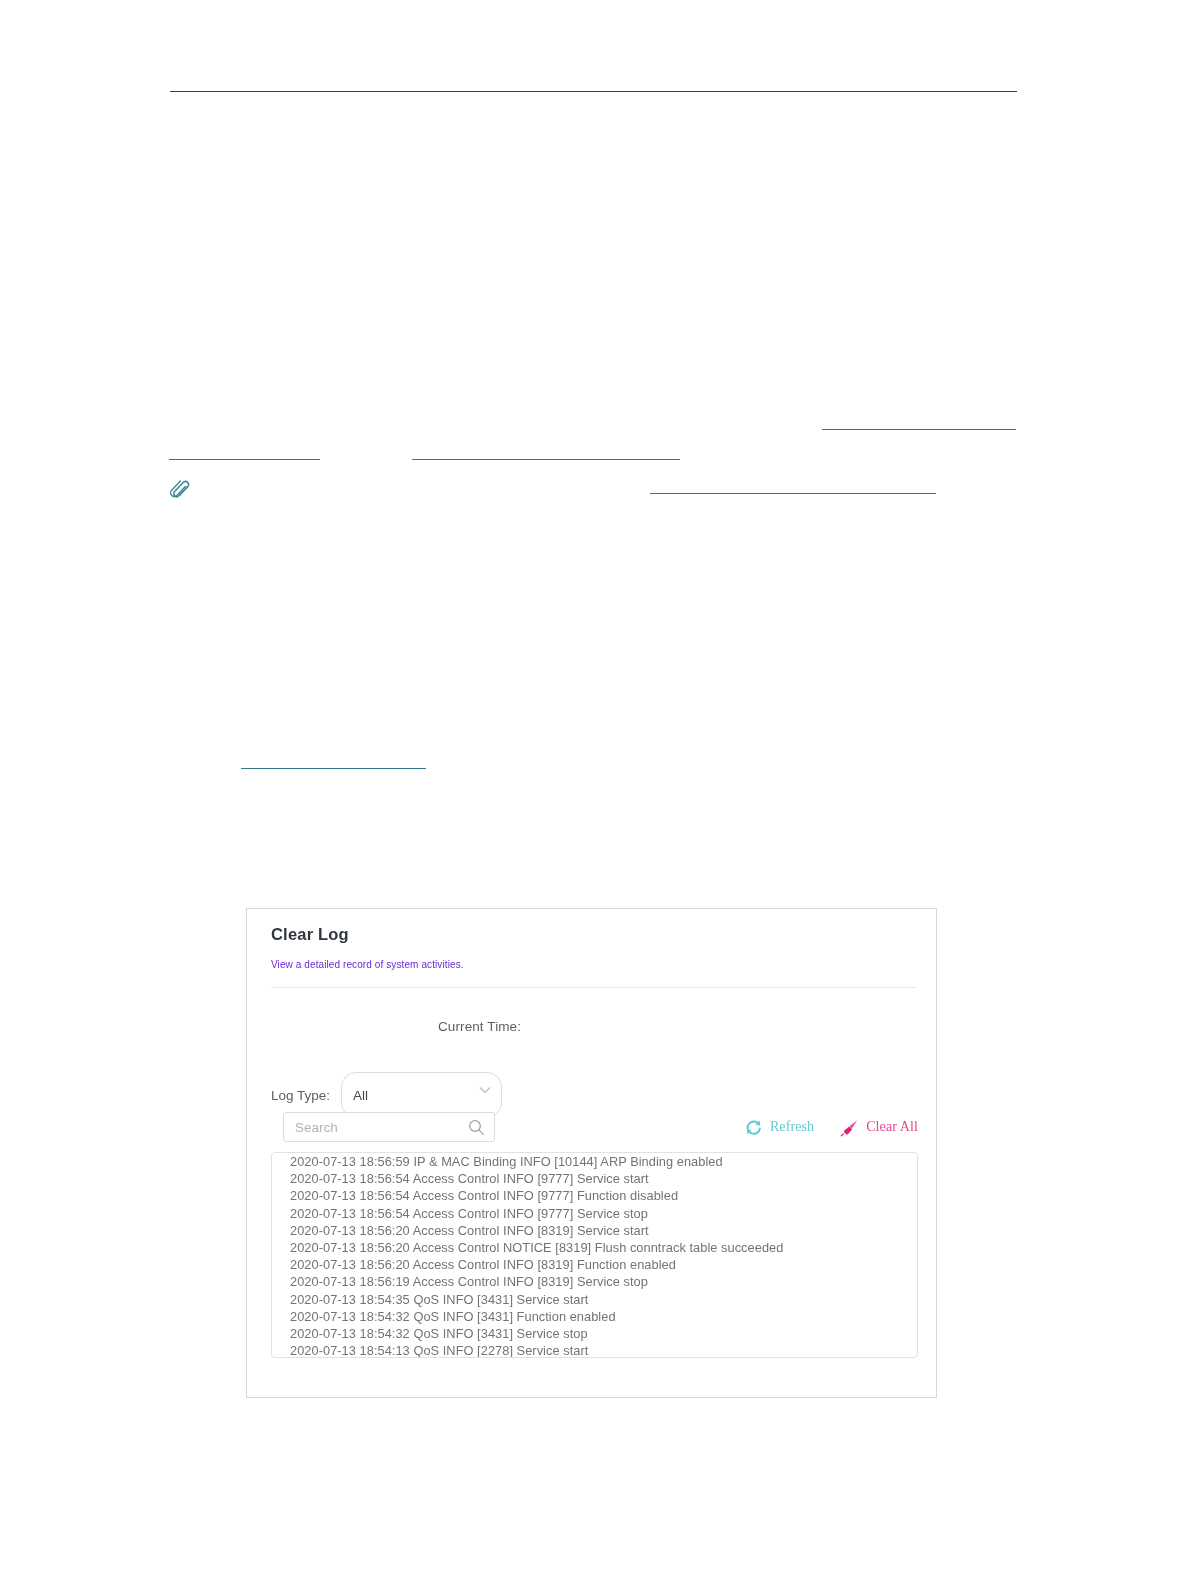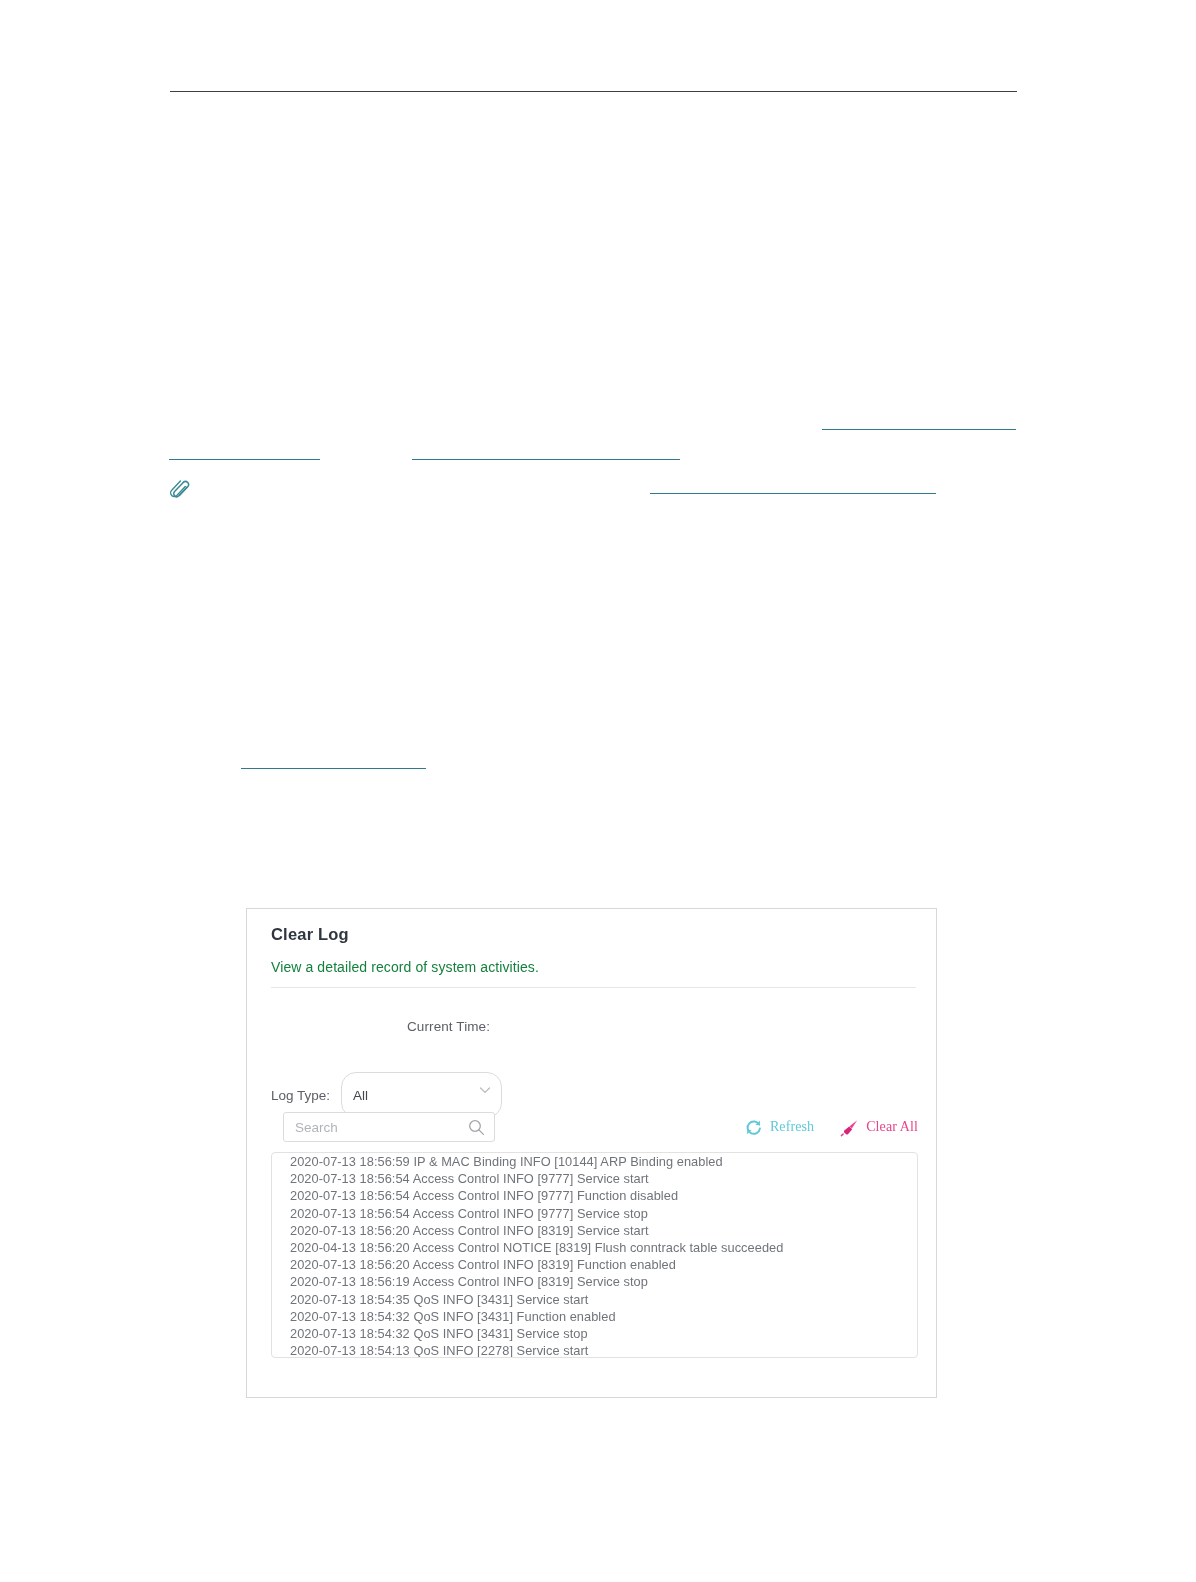--- a/index.html
+++ b/index.html
@@ -68,36 +68,36 @@
     top: 16px;
     font-size: 16.5px;
     font-weight: bold;
     color: #2f3640;
     letter-spacing: .2px;
   }
   .card-subtitle {
     position: absolute;
     left: 24px;
     top: 50px;
-    font-size: 14px;
-    color: #15803d;
+    font-size: 10px;
+    color: #6d28d9;
     letter-spacing: .1px;
   }
   .card-divider {
     position: absolute;
     left: 24px;
     top: 78px;
     width: 645px;
     height: 0;
     border-top: 1px solid #e6e6e6;
   }
 
   .current-time {
     position: absolute;
-    left: 160px;
+    left: 191px;
     top: 110px;
     font-size: 13.5px;
     color: #5c6066;
     letter-spacing: .1px;
   }
 
   
   .logtype-row {
     position: absolute;
     left: 24px;
@@ -296,21 +296,21 @@
       </div>
 
     </div>
 
     <div class="log-list">
       <div class="log-line">2020-07-13 18:56:59 IP &amp; MAC Binding INFO [10144] ARP Binding enabled</div>
       <div class="log-line">2020-07-13 18:56:54 Access Control INFO [9777] Service start</div>
       <div class="log-line">2020-07-13 18:56:54 Access Control INFO [9777] Function disabled</div>
       <div class="log-line">2020-07-13 18:56:54 Access Control INFO [9777] Service stop</div>
       <div class="log-line">2020-07-13 18:56:20 Access Control INFO [8319] Service start</div>
-      <div class="log-line">2020-04-13 18:56:20 Access Control NOTICE [8319] Flush conntrack table succeeded</div>
+      <div class="log-line">2020-07-13 18:56:20 Access Control NOTICE [8319] Flush conntrack table succeeded</div>
       <div class="log-line">2020-07-13 18:56:20 Access Control INFO [8319] Function enabled</div>
       <div class="log-line">2020-07-13 18:56:19 Access Control INFO [8319] Service stop</div>
       <div class="log-line">2020-07-13 18:54:35 QoS INFO [3431] Service start</div>
       <div class="log-line">2020-07-13 18:54:32 QoS INFO [3431] Function enabled</div>
       <div class="log-line">2020-07-13 18:54:32 QoS INFO [3431] Service stop</div>
       <div class="log-line">2020-07-13 18:54:13 QoS INFO [2278] Service start</div>
     </div>
 
   </div>
 </div>

